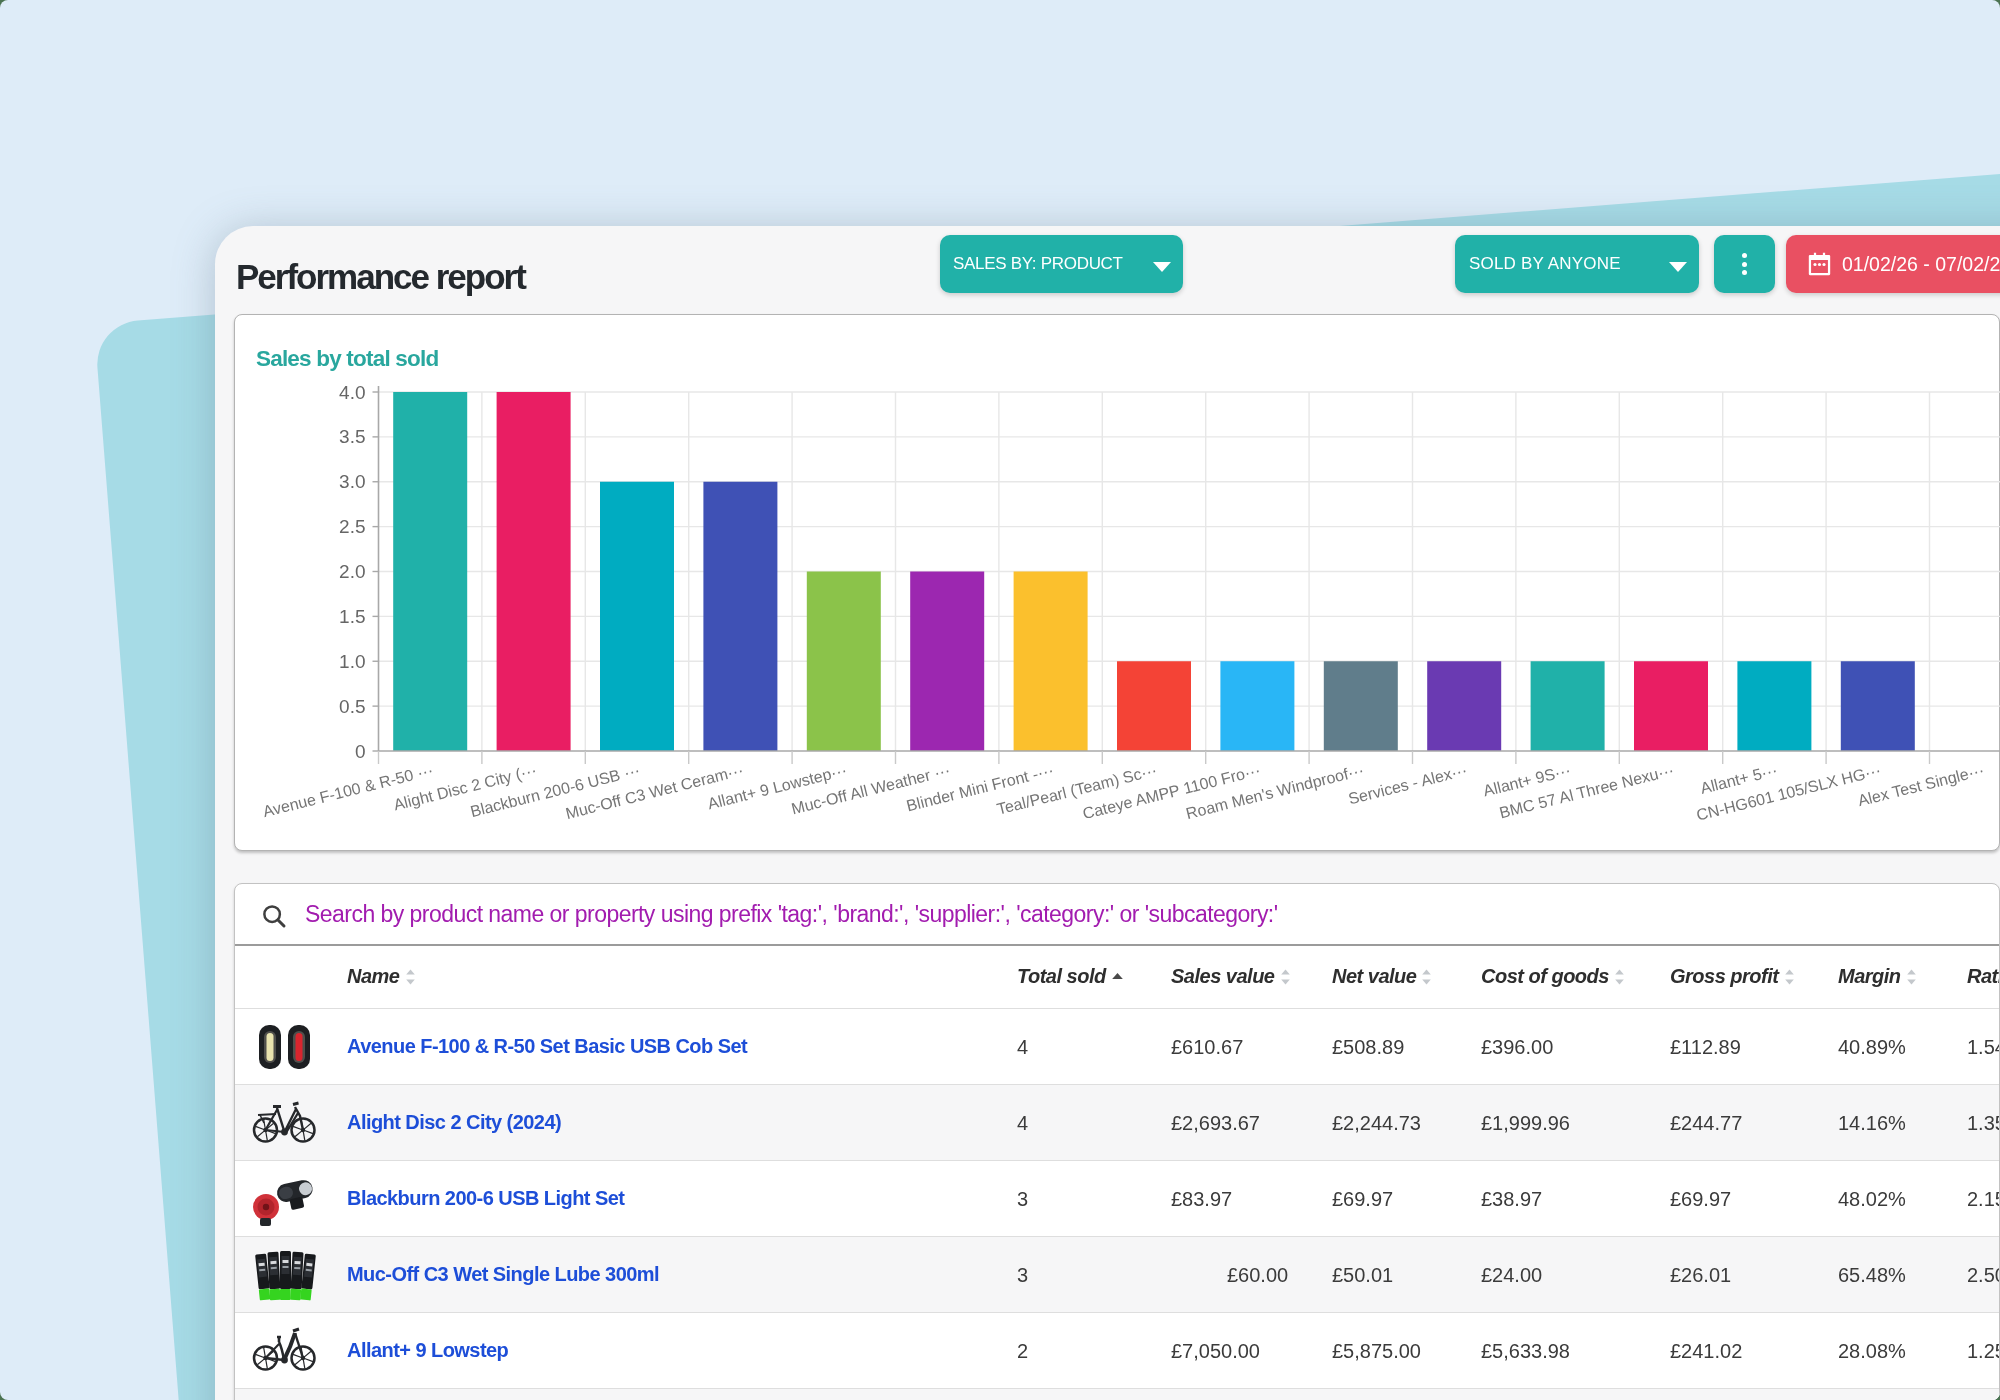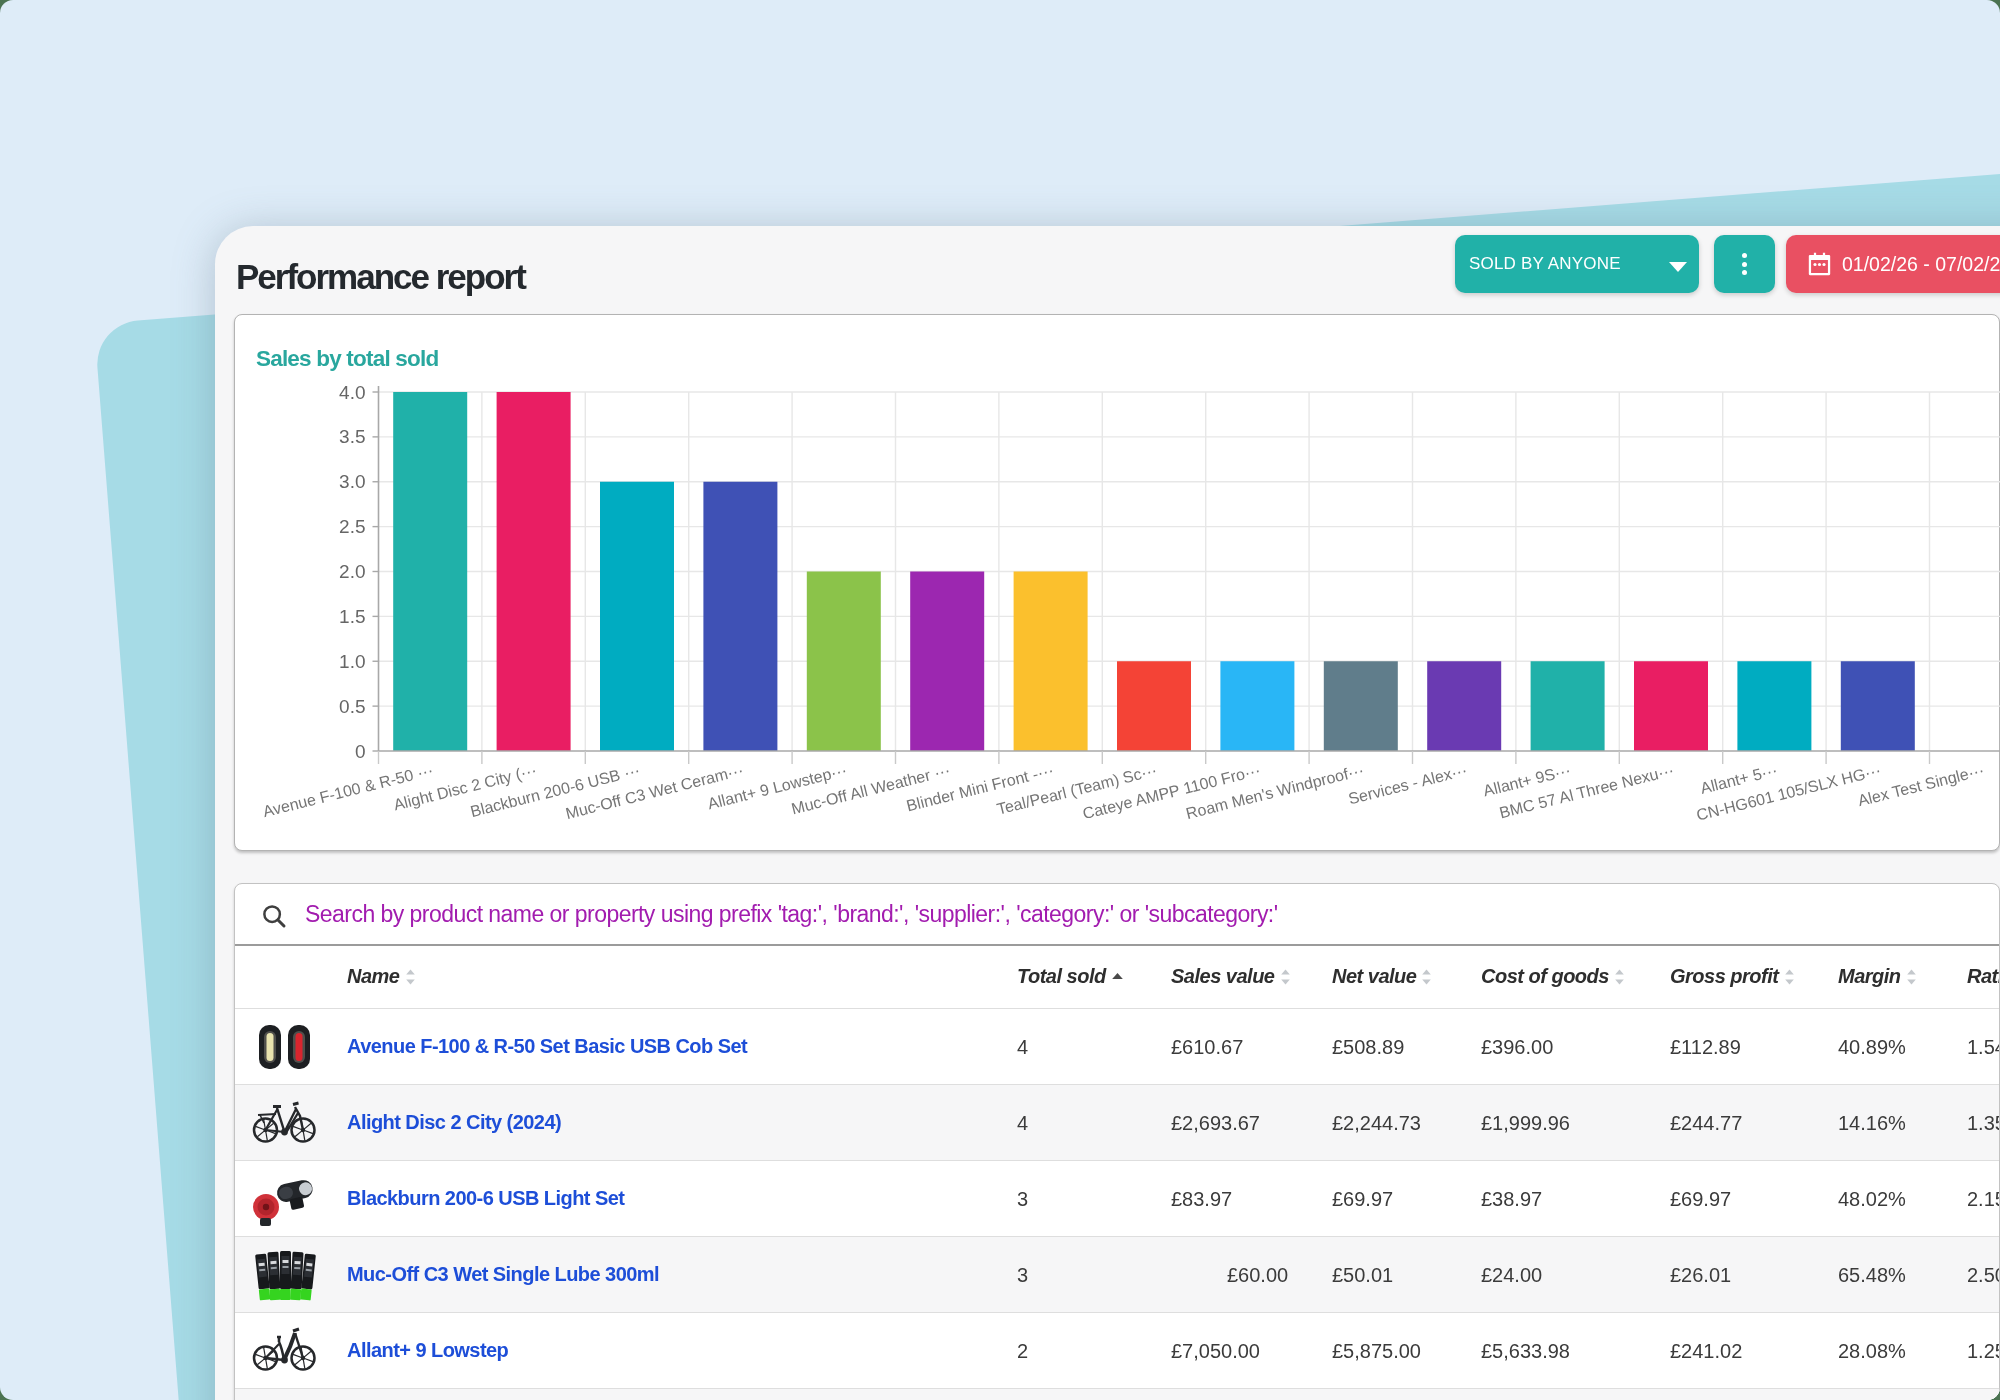--- a/index.html
+++ b/index.html
@@ -1,18 +1,18 @@
 <!DOCTYPE html>
 <html><head>
 <meta charset="utf-8">
 <style>
   * { margin:0; padding:0; box-sizing:border-box; }
   html,body { width:2000px; height:1400px; overflow:hidden; }
   body { background:#4b7351; font-family:"Liberation Sans", sans-serif; position:relative; }
-  .bg { position:absolute; left:0; top:0; width:2000px; height:1400px; background:#deecf8; border-radius:13px; overflow:hidden; }
+  .bg { position:absolute; left:0; top:0; width:2000px; height:1400px; background:#deecf8; border-radius:8px; overflow:hidden; }
   .deco { position:absolute; left:94px; top:324px; width:2300px; height:1500px; background:#a6dbe6; border-radius:44px; transform:rotate(-4.5deg); transform-origin:0 0; }
   .card { position:absolute; left:215px; top:226px; width:1900px; height:1300px; background:#f6f6f7; border-radius:38px 0 0 0; box-shadow:0 4px 40px rgba(100,120,140,.38); }
   .title { position:absolute; left:236px; top:257px; font-size:35px; font-weight:700; color:#24292e; letter-spacing:-2px; }
   .btn { position:absolute; top:235px; height:58px; border-radius:10px; background:#21b1a8; color:#fff; font-size:17px; display:flex; align-items:center; padding-left:13px; box-shadow:0 2px 5px rgba(0,0,0,.18); }
   .caret { position:absolute; right:12px; top:27px; width:0; height:0; border-left:9px solid transparent; border-right:9px solid transparent; border-top:10px solid #fff; }
   .b1 { left:940px; width:243px; letter-spacing:-0.3px; }
   .b2 { left:1196px; width:245px; padding-left:16px; letter-spacing:-0.6px; }
   .b3 { left:1455px; width:244px; padding-left:14px; letter-spacing:0.2px; }
   .kebab { left:1714px; width:61px; padding-left:0; justify-content:center; }
   .kdot { width:5px; height:5px; border-radius:50%; background:#fff; margin:1.8px 0; }
@@ -31,20 +31,21 @@
   .pname { position:absolute; left:112px; top:26px; font-size:20px; font-weight:700; color:#1d4ed8; letter-spacing:-0.55px; }
   .num { position:absolute; top:27px; font-size:20px; color:#3b3b3b; }
   .pimg { position:absolute; left:16px; top:5px; }
 </style>
 </head>
 <body>
   <div class="bg">
     <div class="deco"></div>
     <div class="card"></div>
     <div class="title">Performance report</div>
+    <div class="btn b1">SALES BY: PRODUCT<span class="caret"></span></div>
     <div class="btn b3">SOLD BY ANYONE<span class="caret"></span></div>
     <div class="btn kebab">
       <span class="kwrap">
         <span class="kdot"></span>
         <span class="kdot"></span>
         <span class="kdot"></span>
       </span>
     </div>
     <div class="btn date"><svg width="27" height="27" viewBox="0 0 24 24" style="margin-right:9px">
         <path fill="#fff" d="M7 1.5 h2 v2 h6 v-2 h2 v2 h3.5 a1 1 0 0 1 1 1 v16 a1 1 0 0 1 -1 1 h-17 a1 1 0 0 1 -1 -1 v-16 a1 1 0 0 1 1 -1 h3.5 Z M4.5 8 v11.5 h15 V8 Z"></path>

